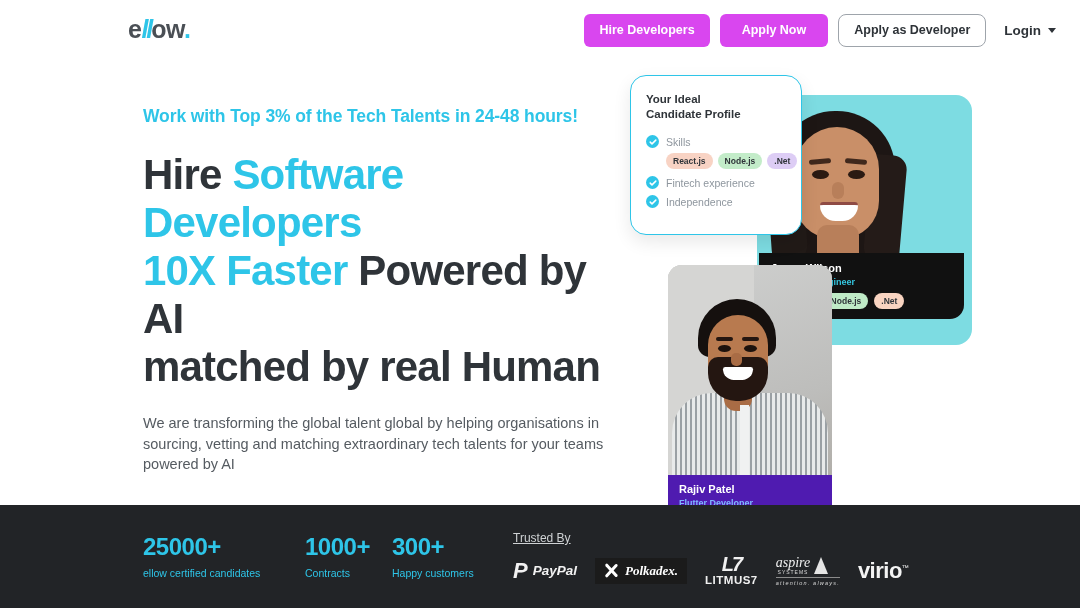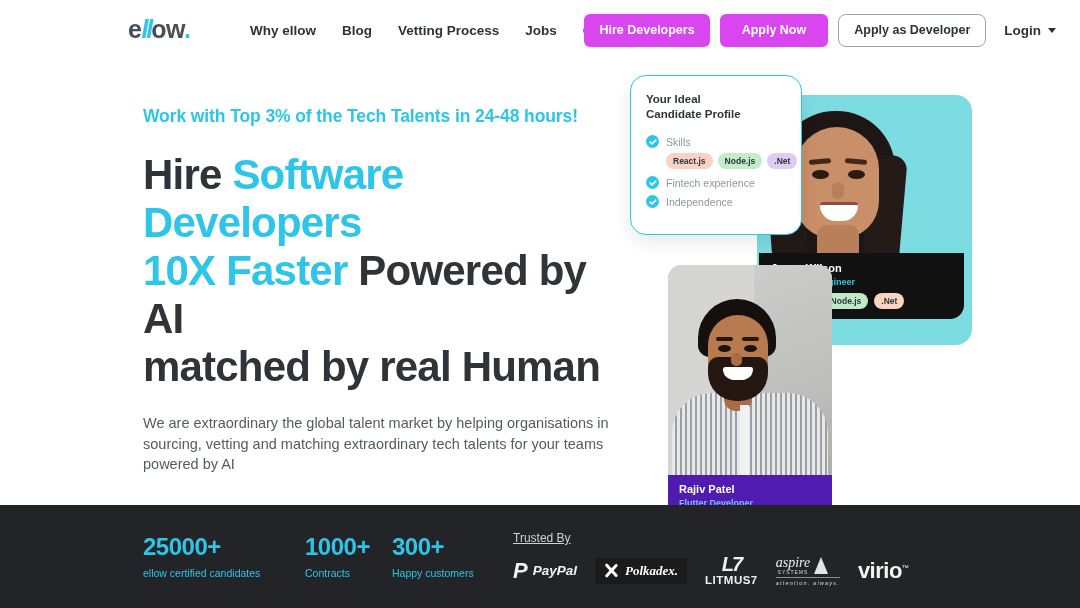--- a/index.html
+++ b/index.html
@@ -239,47 +239,40 @@
 </head>
 <body>
 
 <div class="page">
 
   <div class="navbar">
     <div class="logo">
       <span>e</span><span class="ll">ll</span><span>ow</span><span class="dot">.</span>
     </div>
 
-    <div class="navlinks">
-      <div class="navlink">Why ellow</div>
-      <div class="navlink">Blog</div>
-      <div class="navlink">Vetting Process</div>
-      <div class="navlink">Jobs</div>
-      <div class="navlink">Contact Us</div>
-    </div>
 
     <div class="nav-actions">
       <div class="btn btn-cyan">Hire Developers</div>
       <div class="btn btn-cyan" style="padding:0 22px;">Apply Now</div>
       <div class="btn btn-outline">Apply as Developer</div>
       <div class="login-wrap">
         <span>Login</span>
         <span class="caret"></span>
       </div>
     </div>
   </div>
 
   <div class="hero-left">
     <div class="eyebrow">Work with Top 3% of the Tech Talents in 24-48 hours!</div>
     <div class="headline">
       <span>Hire </span><span class="cy">Software Developers</span><br>
       <span class="cy">10X Faster</span><span> Powered by AI</span><br>
       <span>matched by real Human</span>
     </div>
-    <div class="subtext">We are extraordinary the global talent market by helping organisations in sourcing, vetting and matching extraordinary tech talents for your teams powered by AI</div>
+    <div class="subtext">We are transforming the global talent global by helping organisations in sourcing, vetting and matching extraordinary tech talents for your teams powered by AI</div>
     <div class="hero-cta">
       <div class="btn btn-cyan">Hire Developers</div>
       <div class="btn btn-outline">Apply as a Developer</div>
     </div>
   </div>
 
   <div class="hero-art">
 
     <div class="cyan-bg"></div>
 

